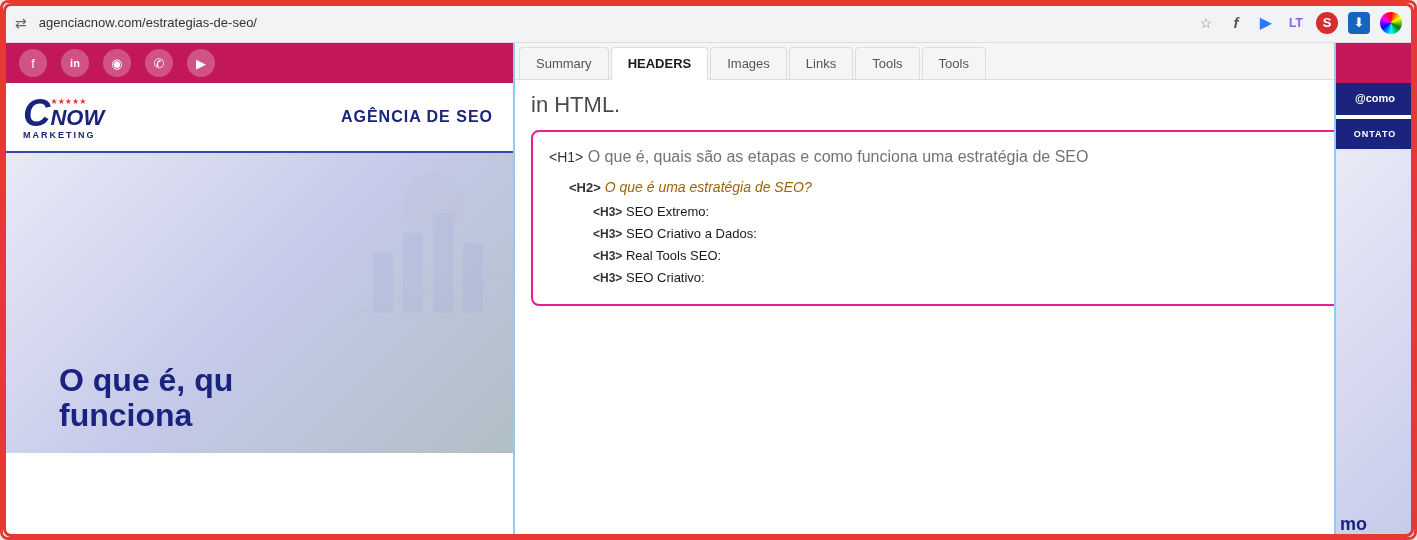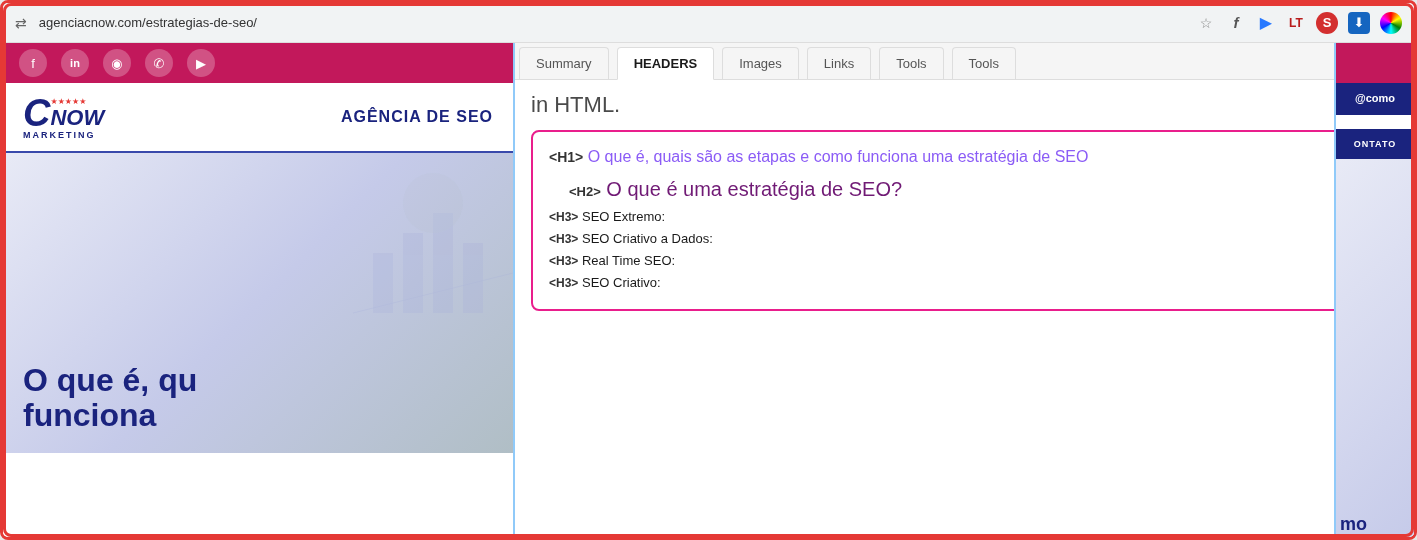--- a/index.html
+++ b/index.html
@@ -57,21 +57,21 @@
       align-items: center;
       justify-content: center;
       cursor: pointer;
       font-size: 14px;
       color: #555;
     }
 
     .toolbar-icon.star { color: #888; }
     .toolbar-icon.f { font-style: italic; font-weight: bold; color: #555; font-size: 15px; }
     .toolbar-icon.arrow { color: #2196F3; font-size: 16px; }
-    .toolbar-icon.lt { color: #b91c1c; font-size: 12px; font-weight: bold; }
+    .toolbar-icon.lt { color: #8b5cf6; font-size: 12px; font-weight: bold; }
     .toolbar-icon.s-circle {
       width: 22px; height: 22px; background: #d32f2f;
       border-radius: 50%; color: white; font-weight: bold; font-size: 13px;
     }
     .toolbar-icon.download {
       width: 22px; height: 22px; background: #1565c0;
       border-radius: 4px; color: white; font-size: 13px;
     }
     .toolbar-icon.colorful {
       width: 22px; height: 22px; background: conic-gradient(red,yellow,green,cyan,blue,magenta,red);
@@ -161,40 +161,41 @@
       opacity: 0.4;
     }
 
     .hero-text {
       font-size: 32px;
       font-weight: 900;
       color: #1a237e;
       line-height: 1.1;
       z-index: 2;
       max-width: 280px;
+      margin-left: 36px;
     }
 
     
     .seo-panel {
       flex: 1;
       background: white;
       display: flex;
       flex-direction: column;
       border-left: 2px solid #90caf9;
       position: relative;
     }
 
     
     .seo-tabs {
       display: flex;
       border-bottom: 1px solid #ddd;
       background: #f5f5f5;
       padding: 0 4px;
       padding-top: 4px;
-      gap: 8px;
+      gap: 2px;
     }
 
     .seo-tab {
       padding: 8px 16px;
       font-size: 13px;
       cursor: pointer;
       border: 1px solid #ddd;
       border-bottom: none;
       background: #f5f5f5;
       color: #555;
@@ -228,48 +229,50 @@
       border-radius: 8px;
       padding: 14px 16px;
       background: white;
     }
 
     .h1-entry {
       margin-bottom: 10px;
     }
 
     .h1-label {
-      font-weight: bold;
+      font-weight: normal;
       color: #333;
       font-size: 14px;
     }
 
     .h1-text {
       font-size: 16px;
-      color: #8b5cf6;
+      color: #737373;
       line-height: 1.4;
     }
 
     .h2-entry {
       margin-left: 20px;
       margin-bottom: 6px;
     }
 
     .h2-label {
       font-weight: bold;
       color: #333;
       font-size: 13px;
     }
 
     .h2-text {
-      font-size: 20px;
-      color: #701a75;
+      font-size: 14px;
+      color: #a16207;
+      font-style: italic;
     }
 
     .h3-entry {
+      margin-left: 44px;
       margin-bottom: 4px;
     }
 
     .h3-label {
       font-weight: bold;
       color: #333;
       font-size: 12px;
     }
 
     .h3-text {
@@ -321,21 +324,21 @@
       display: flex;
       align-items: center;
       justify-content: center;
       color: white;
       font-size: 11px;
       font-weight: bold;
     }
 
     .right-edge-contact {
       background: #1a237e;
-      margin-top: 14px;
+      margin-top: 4px;
       height: 30px;
       display: flex;
       align-items: center;
       justify-content: center;
       color: white;
       font-size: 9px;
       font-weight: bold;
       letter-spacing: 1px;
     }
 
@@ -454,21 +457,21 @@
           </div>
 
 
           <div class="h3-entry">
             <span class="h3-label">&lt;H3&gt;</span><span class="h3-text"> SEO Extremo:</span>
           </div>
           <div class="h3-entry">
             <span class="h3-label">&lt;H3&gt;</span><span class="h3-text"> SEO Criativo a Dados:</span>
           </div>
           <div class="h3-entry">
-            <span class="h3-label">&lt;H3&gt;</span><span class="h3-text"> Real Time SEO:</span>
+            <span class="h3-label">&lt;H3&gt;</span><span class="h3-text"> Real Tools SEO:</span>
           </div>
           <div class="h3-entry">
             <span class="h3-label">&lt;H3&gt;</span><span class="h3-text"> SEO Criativo:</span>
           </div>
 
         </div>
       </div>
 
       <div class="scroll-bar">
         <div class="scroll-thumb"></div>

